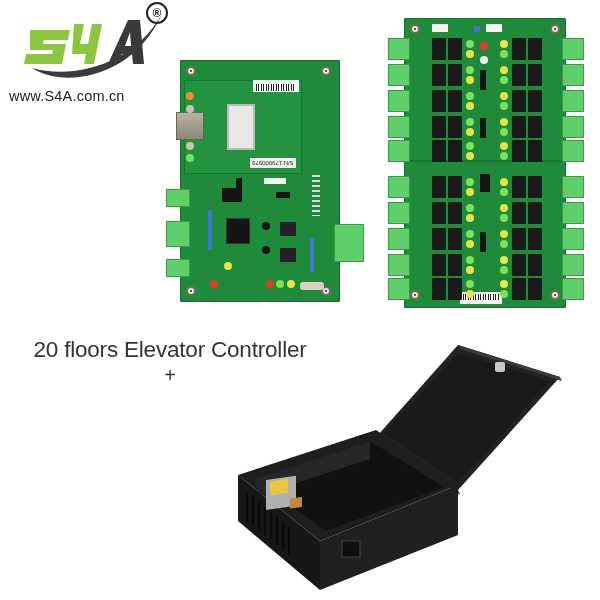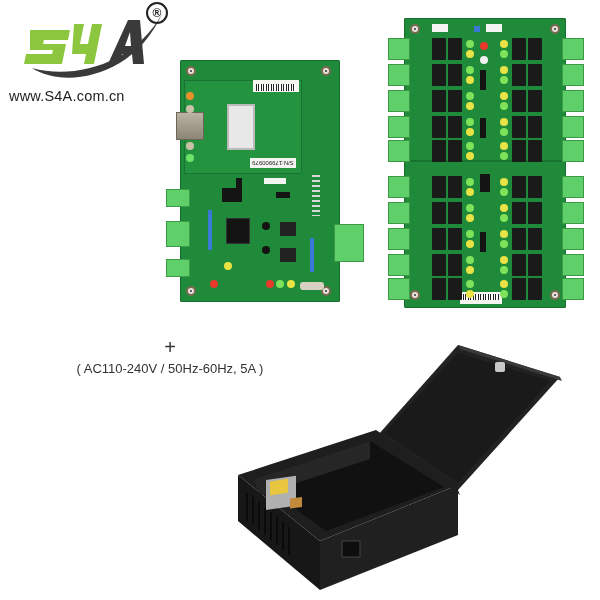--- a/index.html
+++ b/index.html
@@ -224,22 +224,22 @@
       <div class="led" style="left: 78px; top: 264px; background: rgb(126, 227, 90);"></div>
       <div class="led" style="left: 78px; top: 274px; background: rgb(233, 227, 69);"></div>
       <div class="led" style="left: 112px; top: 264px; background: rgb(233, 227, 69);"></div>
       <div class="led" style="left: 112px; top: 274px; background: rgb(126, 227, 90);"></div>
       <div class="term" style="left: 0px; top: 262px; width: 22px; height: 22px;"></div>
       <div class="term" style="left: 174px; top: 262px; width: 22px; height: 22px;"></div>
     </div>
 </div>
 
 <div class="abs caption">
+  <div class="cap-line1">20 floors Elevator Controller</div>
   <div class="cap-plus">+</div>
-  <div class="cap-line3">( AC110-240V / 50Hz-60Hz, 5A )</div>
 </div>
 
 <div class="abs" style="left:230px;top:335px;width:340px;height:265px;">
   <svg width="340" height="265" viewBox="0 0 340 265">
 
     <polygon points="148,100 228,10 330,42 228,155" fill="#222"></polygon>
     <polygon points="228,10 330,42 332,46 230,14" fill="#3a3a3a"></polygon>
     <polygon points="148,100 228,155 230,160 150,104" fill="#2a2a2a"></polygon>
     <polygon points="154,98 228,18 320,46 228,148" fill="#1a1a1a"></polygon>
 

